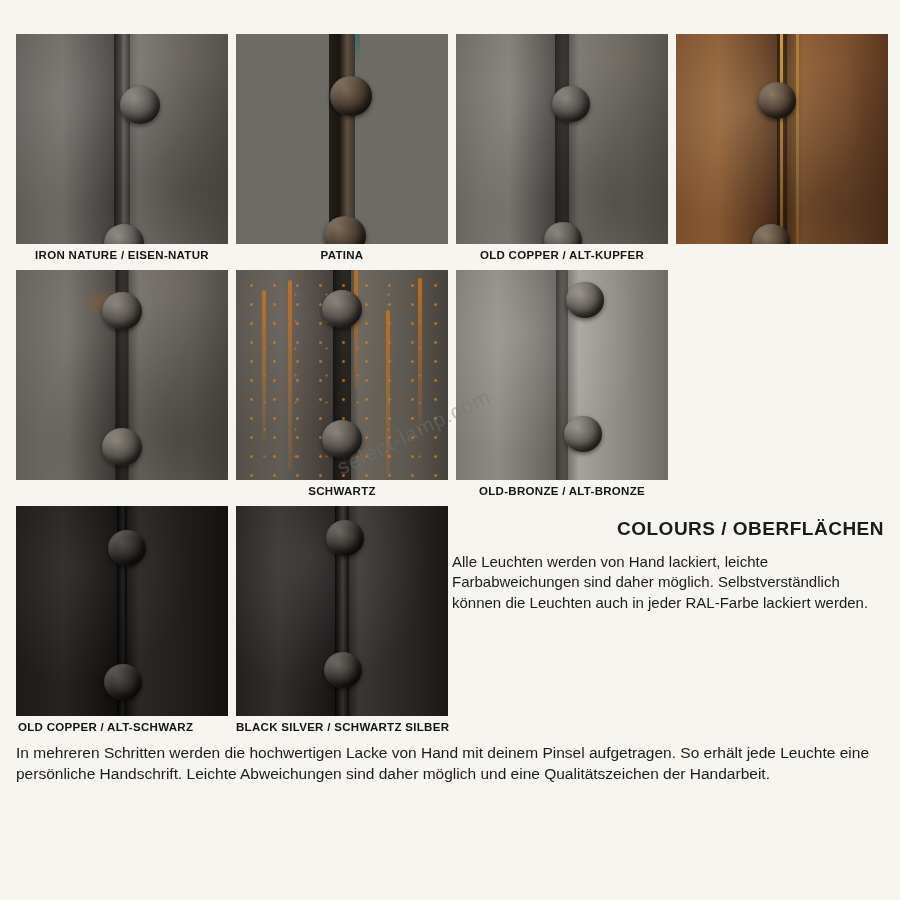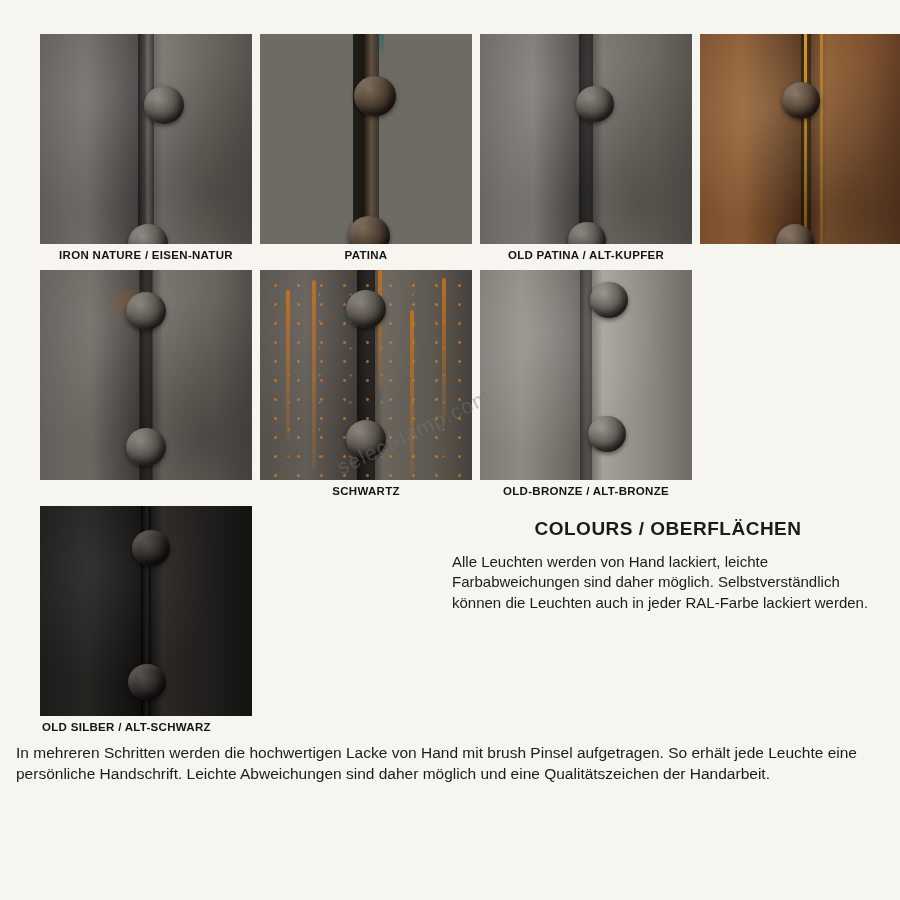--- a/index.html
+++ b/index.html
@@ -24,21 +24,20 @@
 
   
   .grid {
     position: relative;
     width: 868px;
   }
   .row {
     display: flex;
     gap: 8px;
     margin-bottom: 6px;
-    margin-left: 24px;
   }
   .cell {
     width: 212px;
   }
   .swatch {
     width: 212px;
     height: 210px;
     position: relative;
     overflow: hidden;
     background: #6e6a64;
@@ -277,21 +276,21 @@
   .info-panel {
     position: absolute;
     left: 452px;
     top: 518px;
     width: 432px;
   }
   .info-title {
     font-size: 19px;
     font-weight: 700;
     letter-spacing: .5px;
-    text-align: center;
+    text-align: right;
     margin: 0 0 12px 0;
   }
   .info-panel p {
     margin: 0 0 14px 0;
     font-size: 15px;
     line-height: 1.35;
   }
 
   
   .bottom {
@@ -353,21 +352,21 @@
       </div>
 
       <div class="cell">
         <div class="swatch">
           <div class="plate s-copper">
             <div class="seam"></div>
             <div class="rivet" style="left:96px; top:52px;"></div>
             <div class="rivet" style="left:88px; top:188px;"></div>
           </div>
         </div>
-        <div class="caption">OLD PATINA / ALT-KUPFER</div>
+        <div class="caption">OLD COPPER / ALT-KUPFER</div>
       </div>
 
       <div class="cell">
         <div class="swatch">
           <div class="plate s-terra">
             <div class="seam"></div>
             <div class="gold" style="left:104px;"></div>
             <div class="gold" style="left:120px; opacity:.6;"></div>
             <div class="rivet" style="left:82px; top:48px;"></div>
             <div class="rivet" style="left:76px; top:190px;"></div>
@@ -424,32 +423,42 @@
     <div class="row">
 
       <div class="cell">
         <div class="swatch">
           <div class="plate s-black">
             <div class="seam"></div>
             <div class="rivet" style="left:92px; top:24px;"></div>
             <div class="rivet" style="left:88px; top:158px;"></div>
           </div>
         </div>
-        <div class="caption left">OLD SILBER / ALT-SCHWARZ</div>
-      </div>
-
+        <div class="caption left">OLD COPPER / ALT-SCHWARZ</div>
+      </div>
+
+      <div class="cell">
+        <div class="swatch">
+          <div class="plate s-blacksilver">
+            <div class="seam"></div>
+            <div class="rivet" style="left:90px; top:14px;"></div>
+            <div class="rivet" style="left:88px; top:146px;"></div>
+          </div>
+        </div>
+        <div class="caption">BLACK SILVER / SCHWARTZ SILBER</div>
+      </div>
 
     </div>
 
   </div>
 
   <div class="info-panel">
     <div class="info-title">COLOURS / OBERFLÄCHEN</div>
     <p>Alle Leuchten werden von Hand lackiert, leichte Farbabweichungen sind daher möglich. Selbstverständlich können die Leuchten auch in jeder RAL-Farbe lackiert werden.</p>
   </div>
 
   <div class="bottom">
-    <p>In mehreren Schritten werden die hochwertigen Lacke von Hand mit brush Pinsel aufgetragen. So erhält jede Leuchte eine persönliche Handschrift. Leichte Abweichungen sind daher möglich und eine Qualitätszeichen der Handarbeit.</p>
+    <p>In mehreren Schritten werden die hochwertigen Lacke von Hand mit deinem Pinsel aufgetragen. So erhält jede Leuchte eine persönliche Handschrift. Leichte Abweichungen sind daher möglich und eine Qualitätszeichen der Handarbeit.</p>
   </div>
 
   <div class="watermark">select-lamp.com</div>
 
 </div>
 
 </body></html>

